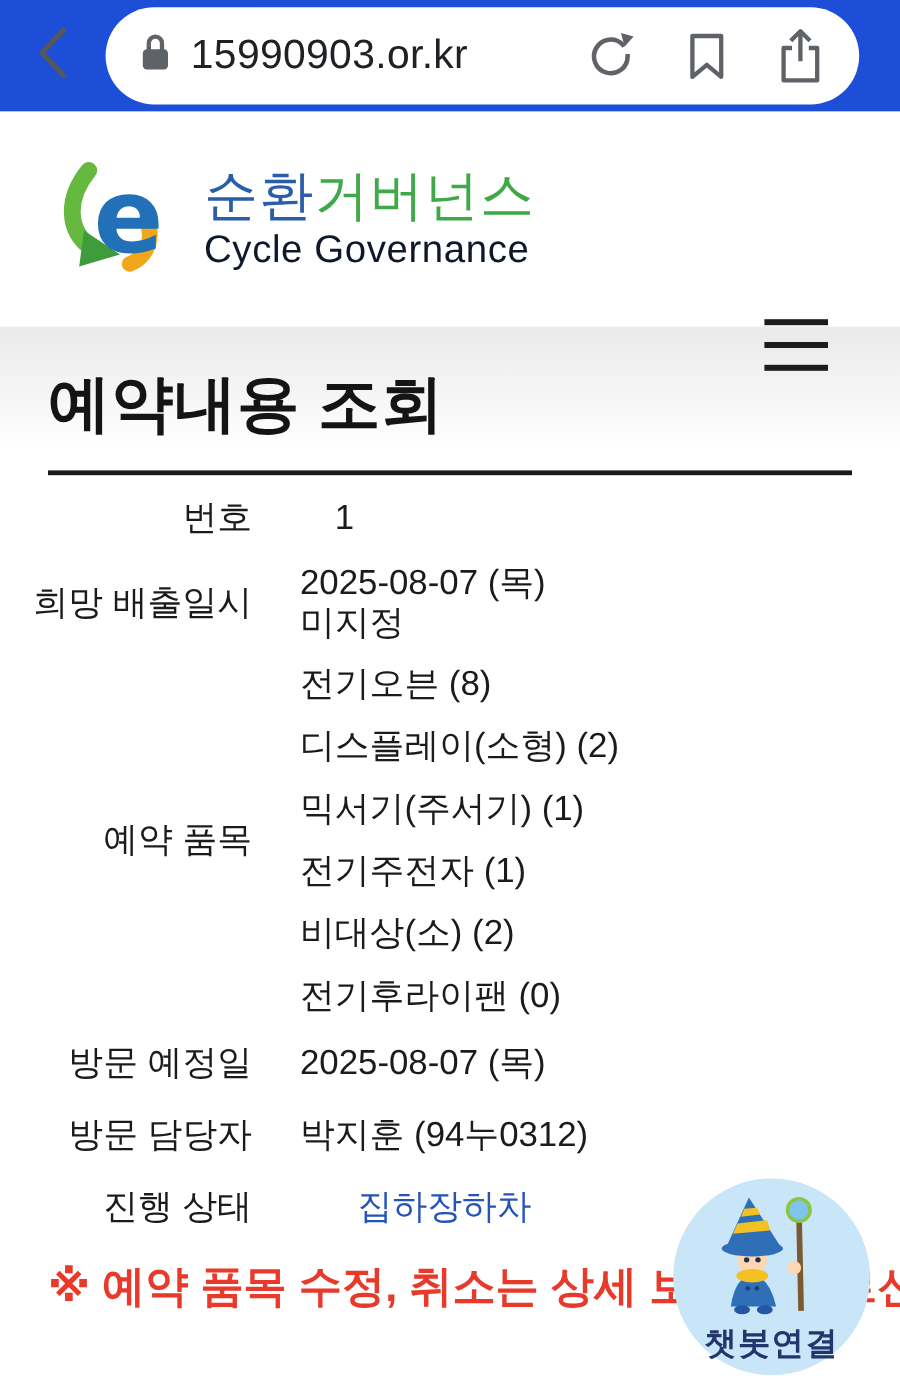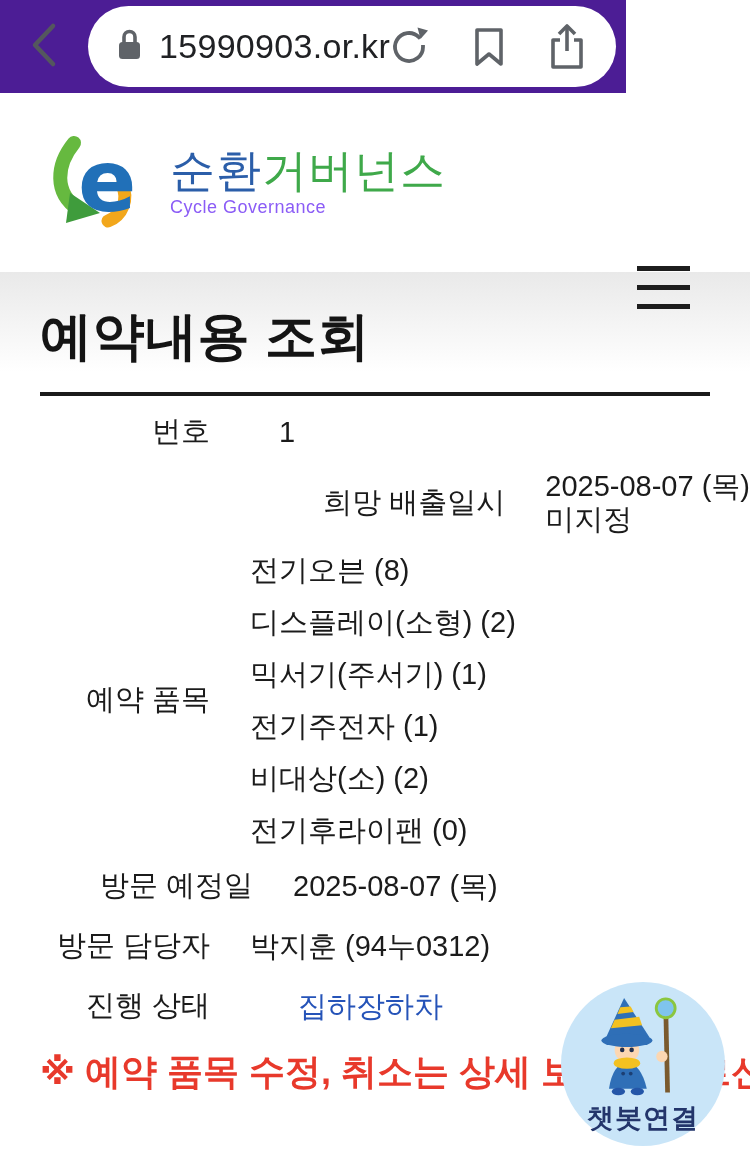--- a/index.html
+++ b/index.html
@@ -3,64 +3,64 @@
 <meta charset="utf-8">
 <style>
   html,body{margin:0;padding:0;}
   body{
     width:750px;height:1150px;overflow:hidden;background:#fff;
     font-family:"Liberation Sans","DejaVu Sans",sans-serif;
     position:relative;
   }
   
   .browser-bar{
-    position:relative;width:626px;height:93px;background:#4c1d95;
+    position:relative;width:750px;height:93px;background:#1d4ed8;
     display:flex;align-items:center;text-align:right;
   }
   .back-btn{width:88px;height:93px;display:flex;align-items:center;justify-content:center;flex:none;}
   .url-pill{
     flex:1;height:81px;margin-right:34px;background:#fff;border-radius:41px;
     display:flex;align-items:center;padding:0 30px 0 28px;box-sizing:border-box;
   }
   .url-text{font-size:34px;color:#202124;margin-left:16px;letter-spacing:.3px;}
   .pill-icons{margin-left:auto;display:flex;align-items:center;gap:42px;}
   .icon-btn{display:flex;align-items:center;justify-content:center;background:none;border:none;padding:0;cursor:pointer;}
   
   .site-header{
     width:750px;height:179px;background:#fff;display:flex;align-items:center;
     position:relative;
   }
   .logo{display:flex;align-items:center;margin-left:52px;cursor:pointer;}
   .logo-texts{margin-left:10px;}
   .logo-title{font-size:45px;font-weight:400;letter-spacing:1px;line-height:48px;}
   .logo-title .blue{color:#2b5ea9;}
   .logo-title .green{color:#3fa94a;}
-  .logo-sub{font-size:18px;color:#8b5cf6;margin-top:2px;letter-spacing:.5px;}
+  .logo-sub{font-size:32px;color:#0f172a;margin-top:2px;letter-spacing:.5px;}
   .hamburger{position:absolute;right:60px;top:173px;width:53px;height:44px;cursor:pointer;background:none;border:none;padding:0;}
   .hamburger span{display:block;width:53px;height:5px;background:#1d1d1d;position:absolute;left:0;}
   .hamburger span:nth-child(1){top:0;}
   .hamburger span:nth-child(2){top:19px;}
   .hamburger span:nth-child(3){top:38px;}
   
   .content{
     width:750px;
     background:linear-gradient(#e9e9e9 0,#ffffff 100px);
   }
   .page-title{
     padding:30px 40px 0;font-size:52px;font-weight:700;color:#141414;letter-spacing:.5px;
   }
   .title-rule{height:4px;background:#1a1a1a;margin:20px 40px 0;}
   .row{display:flex;align-items:center;font-size:29px;color:#1b1b1b;}
   .row-label{width:210px;flex:none;text-align:right;}
   .row-value{margin-left:40px;line-height:33px;}
   .row-no{margin-top:12px;height:48px;gap:29px;}
-  .row-hope{margin-top:14px;justify-content:flex-end;}
+  .row-hope{margin-top:14px;}
   .row-items{margin-top:8px;}
   .row-items .row-value div{line-height:52px;}
-  .row-visit{margin-top:4px;height:52px;padding-left:43px;}
+  .row-visit{margin-top:4px;height:52px;}
   .row-agent{margin-top:8px;height:52px;}
   .row-status{margin-top:8px;height:52px;}
   .status-link{color:#2553b8;text-decoration:none;cursor:pointer;margin-left:48px;}
   .row-detail{margin-top:18px;}
   .detail-btn{
     margin-left:40px;width:204px;height:68px;background:#3d7dbf;color:#fff;
     border:none;border-radius:8px;font-size:30px;font-family:inherit;cursor:pointer;
   }
   .notice{
     margin:18px 40px 0;font-size:36px;font-weight:600;color:#e8392b;line-height:44px;

